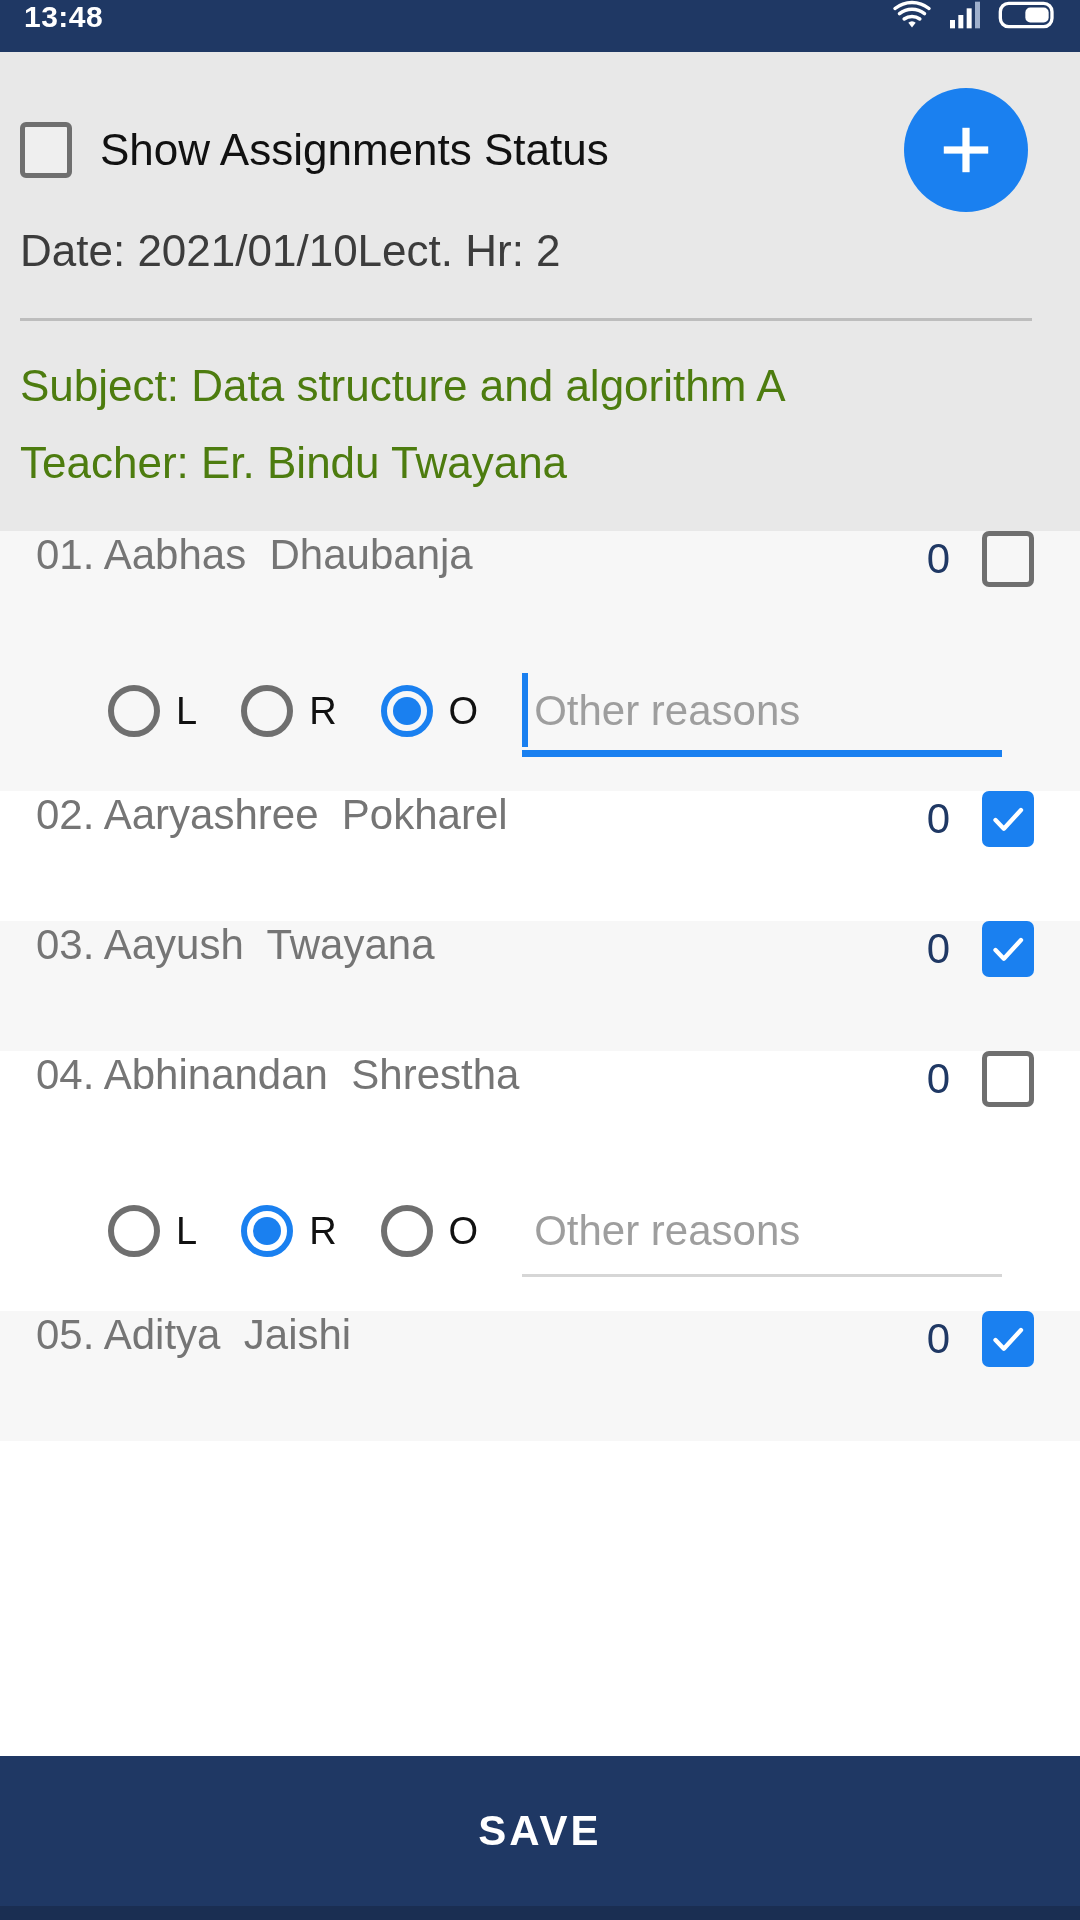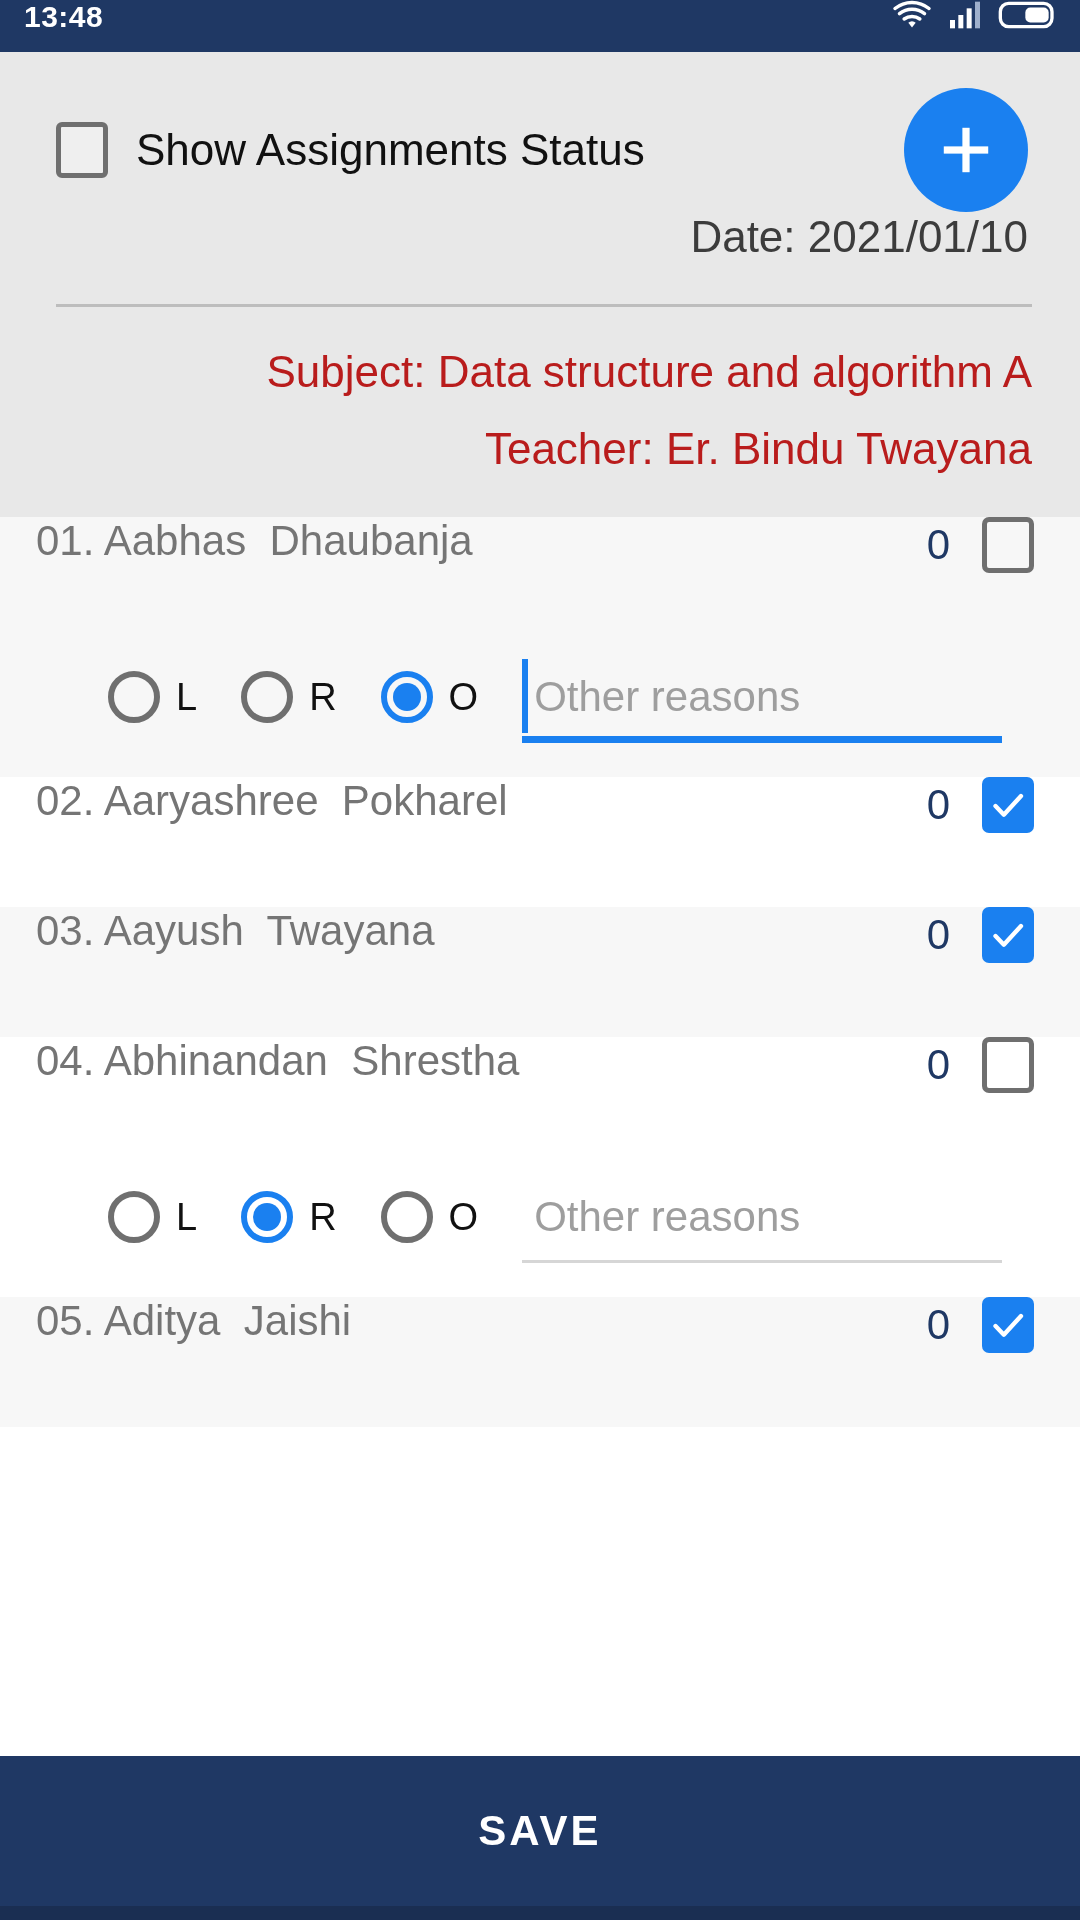--- a/index.html
+++ b/index.html
@@ -17,43 +17,43 @@
     display: flex; align-items: flex-start; justify-content: space-between;
     padding: 0 24px; flex: 0 0 52px;
   }
   .status-time { font-size: 30px; font-weight: bold; letter-spacing: .5px; }
   .status-icons { display: flex; align-items: center; gap: 16px; }
   .ic { display: block; }
 
   
   .header {
     background: #e8e8e8; flex: 0 0 auto;
-    padding: 36px 48px 30px 56px; position: relative;
+    padding: 36px 48px 30px 20px; position: relative;
   }
   .hrow1 { display: flex; align-items: center; justify-content: space-between; min-height: 100px; }
   .chk-wrap { display: flex; align-items: center; gap: 28px; }
   .sq-check {
     width: 52px; height: 56px; border: 5px solid #6f6f6f; border-radius: 6px;
     background: #efefef; flex: 0 0 auto;
   }
   .chk-label { font-size: 44px; color: #111; }
   .fab {
     width: 124px; height: 124px; border-radius: 50%; background: #1a80f0;
     display: flex; align-items: center; justify-content: center; flex: 0 0 auto;
     margin-right: 4px;
   }
   .fab svg { display: block; }
   .hrow2 {
-    display: flex; align-items: baseline; justify-content: flex-end;
-    margin-top: 0; padding-right: 4px;
+    display: flex; align-items: baseline; justify-content: flex-start;
+    margin-top: 14px; padding-right: 4px;
   }
   .date-txt, .lect-txt { font-size: 44px; color: #3c3c3c; }
   .divider { height: 3px; background: #bdbdbd; margin: 42px 0 26px 0; }
   .subject-txt, .teacher-txt {
-    font-size: 44px; color: #b91c1c; line-height: 1.75; white-space: nowrap; text-align: right;
+    font-size: 44px; color: #4d7c0f; line-height: 1.75; white-space: nowrap;
   }
 
   
   .list { flex: 1 1 auto; overflow: hidden; background: #ffffff; }
   .student-block { width: 100%; }
   .bg-alt { background: #f7f7f7; }
   .bg-plain { background: #ffffff; }
   .student-row {
     display: flex; align-items: flex-start; justify-content: space-between;
     padding: 0 46px 0 36px; height: 130px;
@@ -147,20 +147,21 @@
         <span>
           <svg width="62" height="62" viewBox="0 0 24 24">
             <rect x="10.6" y="3.4" width="2.8" height="17.2" fill="#fff"></rect>
             <rect x="3.4" y="10.6" width="17.2" height="2.8" fill="#fff"></rect>
           </svg>
         </span>
       </div>
     </div>
     <div class="hrow2">
       <span class="date-txt">Date: 2021/01/10</span>
+      <span class="lect-txt">Lect. Hr: 2</span>
     </div>
     <div class="divider"></div>
     <div class="subject-txt">Subject: Data structure and algorithm A</div>
     <div class="teacher-txt">Teacher: Er. Bindu Twayana</div>
   </div>
 
   <div class="list" id="student-list">
       <div class="student-block bg-alt">
         <div class="student-row">
           <span class="student-name">01. Aabhas  Dhaubanja</span>

